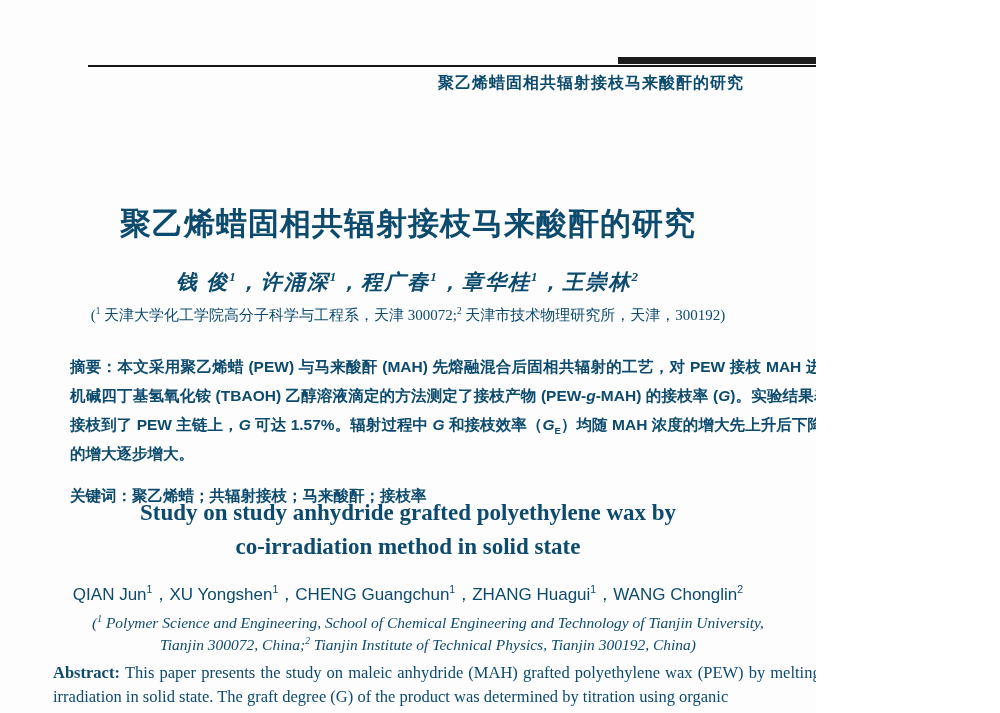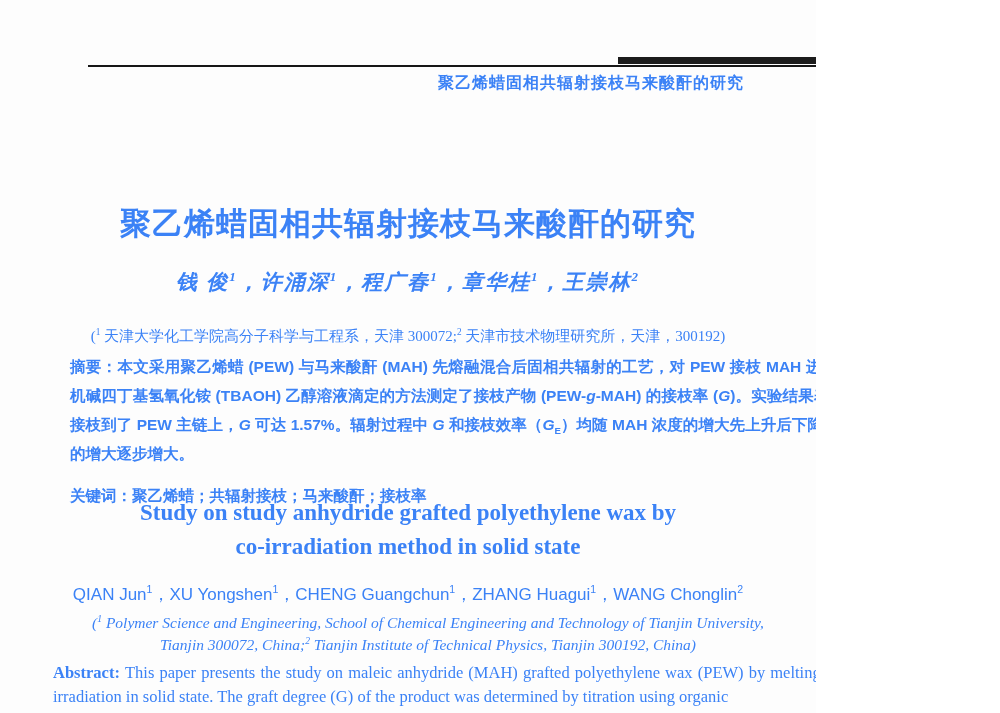--- a/index.html
+++ b/index.html
@@ -7,21 +7,21 @@
     padding: 0;
     background: #ffffff;
     font-family: "Liberation Serif", serif;
   }
   .page {
     position: relative;
     width: 816px;
     height: 713px;
     background: #fdfdfd;
     overflow: hidden;
-    color: #3b82f6;
+    color: #0c4a6e;
   }
   .b { font-weight: 700; }
   .i { font-style: italic; }
   sup { font-size: 0.62em; vertical-align: super; line-height: 0; }
   sub { font-size: 0.62em; vertical-align: sub; line-height: 0; }
 
   
   .thin-rule {
     position: absolute;
     left: 88px; top: 65px;
@@ -82,21 +82,20 @@
     font-size: 21px;
     letter-spacing: 2px;
   }
   .cn-affil {
     position: absolute;
     top: 306px; left: 0;
     width: 100%;
     text-align: center;
     font-family: "Liberation Serif", serif;
     font-size: 15px;
-    margin-top: 21px;
   }
   .cn-abs-block {
     position: absolute;
     top: 339px; left: 57px;
     width: 888px;
     font-family: "Liberation Sans", sans-serif;
     font-weight: 600;
     font-size: 15.5px;
     line-height: 29px;
     text-align: justify;

